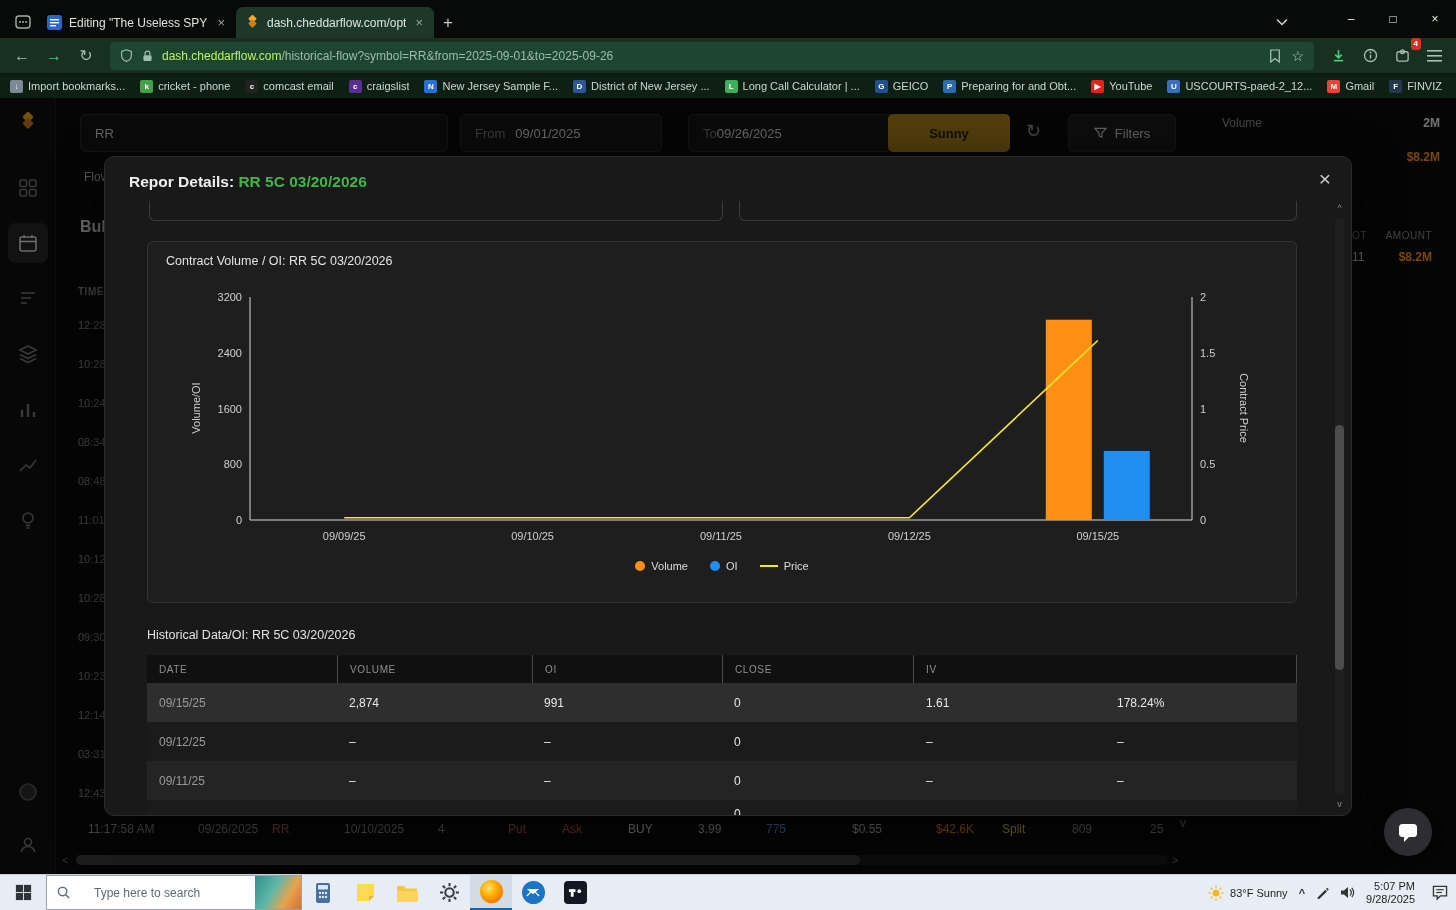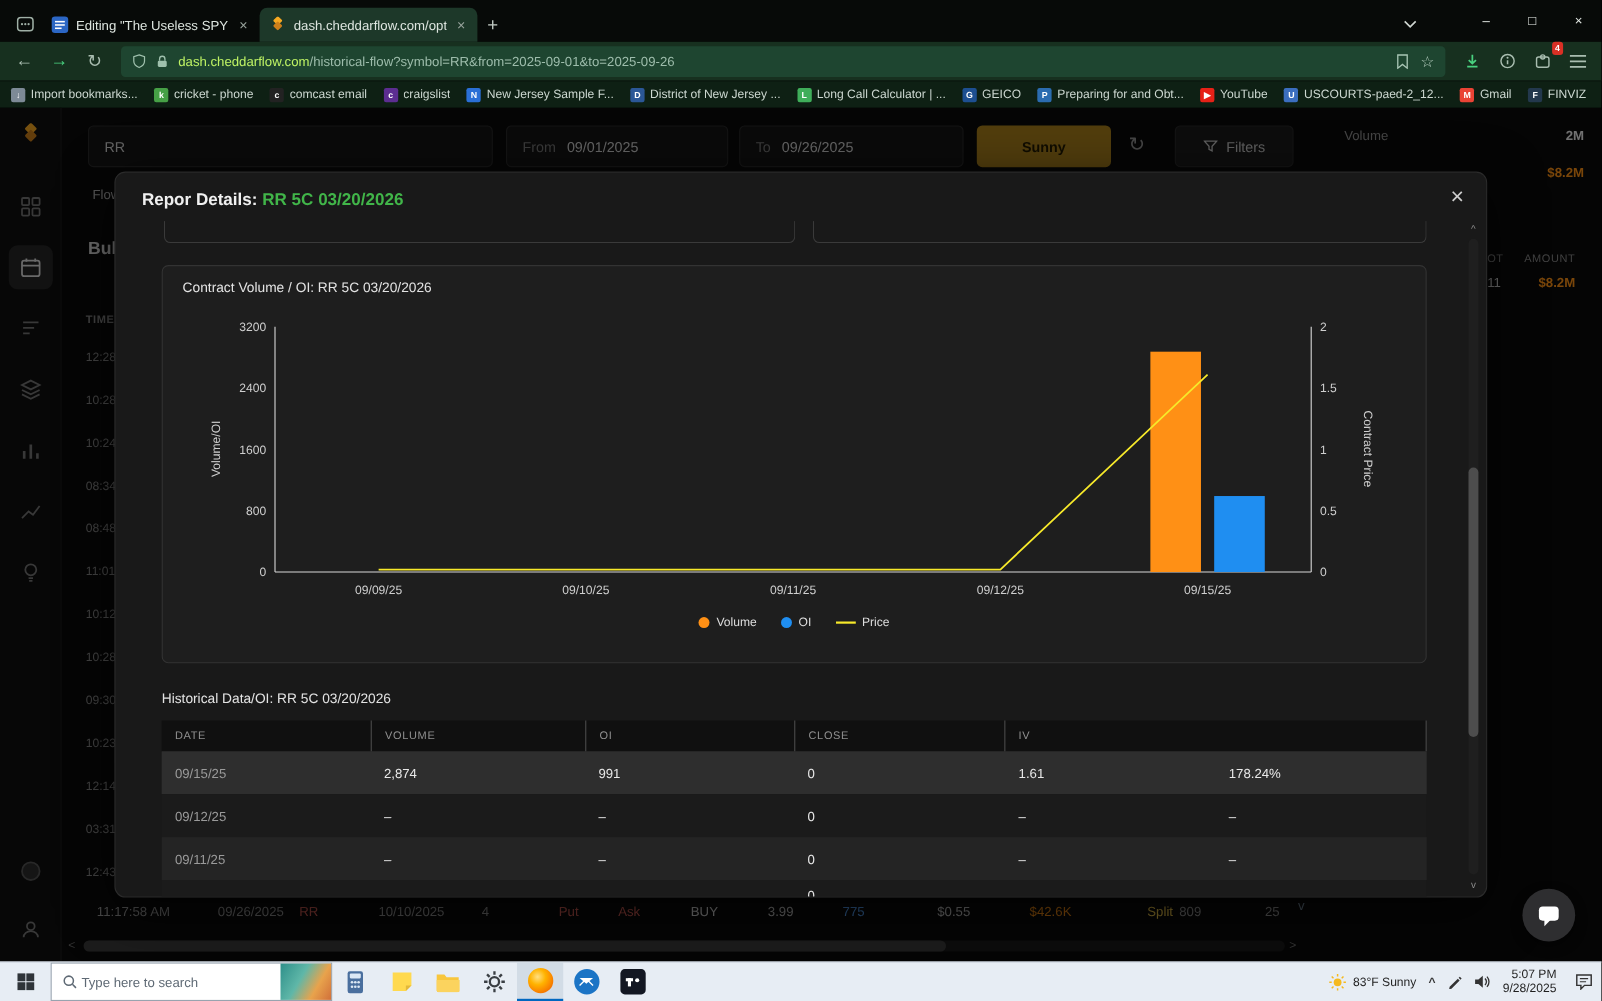--- a/index.html
+++ b/index.html
@@ -45,21 +45,21 @@
 #sidebar{position:absolute;top:0;left:0;width:56px;height:100%;background:#101010;border-right:1px solid #1d1d1d}
 .sico{position:absolute;left:18px;width:20px;height:20px;color:#757575}
 .sico svg{stroke:currentColor;fill:none;stroke-width:1.6;width:20px;height:20px}
 .sico.active{color:#dcdcdc}
 .activetile{position:absolute;left:8px;top:125px;width:40px;height:40px;border-radius:8px;background:#272727}
 
 
 .ctl{position:absolute;height:38px;top:16px;background:#161616;border:1px solid #2b2b2b;border-radius:5px;display:flex;align-items:center;font-size:13px;color:#cfcfcf}
 #ticker-input{left:80px;width:368px;padding:0 14px}
 #from-box{left:460px;width:202px;padding:0 14px;gap:10px}
-#to-box{left:672px;width:204px;padding:0 14px;gap:10px}
+#to-box{left:688px;width:204px;padding:0 14px;}
 .ctl .lab{color:#777}
 #search-btn{left:888px;width:122px;background:#a9811c;border:none;justify-content:center;color:#221a04;font-weight:bold}
 #app-refresh{position:absolute;left:1026px;top:22px;font-size:18px;color:#8f8f8f}
 #filters-btn{left:1068px;width:108px;background:#1d1d1d;justify-content:center;gap:8px;color:#c4c4c4}
 #nav-flow{position:absolute;left:84px;top:72px;font-size:12px;color:#b5b5b5}
 #section-heading{position:absolute;left:80px;top:120px;font-size:16px;font-weight:bold;color:#e0e0e0;white-space:nowrap}
 #time-header{position:absolute;left:78px;top:188px;font-size:10px;letter-spacing:.5px;color:#8a8a8a;font-weight:bold}
 #side-times{position:absolute;left:78px;top:208px;width:70px}
 #side-times span{display:block;height:39px;line-height:39px;font-size:11px;color:#8c8c8c;white-space:nowrap}
 
@@ -125,21 +125,21 @@
 #msb-down{bottom:0}
 #msb-track{position:absolute;left:2px;top:14px;bottom:14px;width:9px;background:#1f1f1f;border-radius:5px}
 #msb-thumb{position:absolute;left:2px;top:222px;width:9px;height:245px;background:#4d4d4d;border-radius:5px}
 
 
 #chatfab{position:absolute;left:1384px;top:710px;width:48px;height:48px;border-radius:50%;background:#2e2e30;z-index:30;display:flex;align-items:center;justify-content:center;box-shadow:0 4px 10px rgba(0,0,0,.5)}
 
 
 #taskbar{position:absolute;left:0;top:874px;width:1456px;height:36px;background:#e7edf4;border-top:1px solid #c7d0d9;display:flex;align-items:stretch;color:#1f1f1f}
 #start-btn{width:46px;display:flex;align-items:center;justify-content:center}
-#tb-search{width:256px;background:#fff;border:1px solid #98a3af;display:flex;align-items:center;gap:4px;padding-left:10px;font-size:12px;color:#5e6974;position:relative}
+#tb-search{width:256px;background:#fff;border:1px solid #98a3af;display:flex;align-items:center;gap:24px;padding-left:10px;font-size:12px;color:#5e6974;position:relative}
 #tb-search .thumb{position:absolute;right:0;top:0;width:46px;height:100%;background:linear-gradient(120deg,#2e8f8a 0%,#5fb7a8 40%,#e8a34c 70%,#d1703a 100%)}
 .tb-app{width:42px;display:flex;align-items:center;justify-content:center;position:relative}
 .tb-app.active{background:#d2dce6;border-bottom:2px solid #0067c0}
 .appico{width:23px;height:23px;border-radius:4px;display:flex;align-items:center;justify-content:center}
 #ff-ico{border-radius:50%;background:radial-gradient(circle at 38% 35%,#ffe082 0%,#ffb300 35%,#fb8c00 60%,#e65100 100%)}
 #tbird-ico{border-radius:50%;background:#1b74c5}
 #tv-ico{background:#131722}
 #tray{margin-left:auto;display:flex;align-items:center;gap:11px;padding-right:8px;font-size:11px}
 #weather{display:flex;align-items:center;gap:6px}
 #tray .caret{font-weight:bold;color:#333;font-size:11px}
@@ -432,21 +432,21 @@
       <span style="color: rgb(224, 99, 90);">RR</span>
       <span style="color: rgb(156, 156, 156);">10/10/2025</span>
       <span style="color: rgb(156, 156, 156);">4</span>
       <span style="color: rgb(224, 99, 90);">Put</span>
       <span style="color: rgb(224, 99, 90);">Ask</span>
       <span style="color: rgb(230, 230, 230);">BUY</span>
       <span style="color: rgb(204, 204, 204);">3.99</span>
       <span style="color: rgb(88, 166, 255);">775</span>
       <span style="color: rgb(204, 204, 204);">$0.55</span>
       <span style="color: rgb(255, 147, 21);">$42.6K</span>
-      <span style="color: rgb(255, 213, 79); margin-left: 41px;">Split</span>
+      <span style="color: rgb(255, 213, 79);">Split</span>
       <span style="color: rgb(156, 156, 156);">809</span>
       <span style="color: rgb(156, 156, 156);">25</span>
     </div>
     <span id="row-expand-chevron">v</span>
 
     <span id="hscroll-left">&lt;</span>
     <div id="hscroll-track">
         <div id="hscroll-thumb"></div>
       </div>
     <span id="hscroll-right">&gt;</span>

